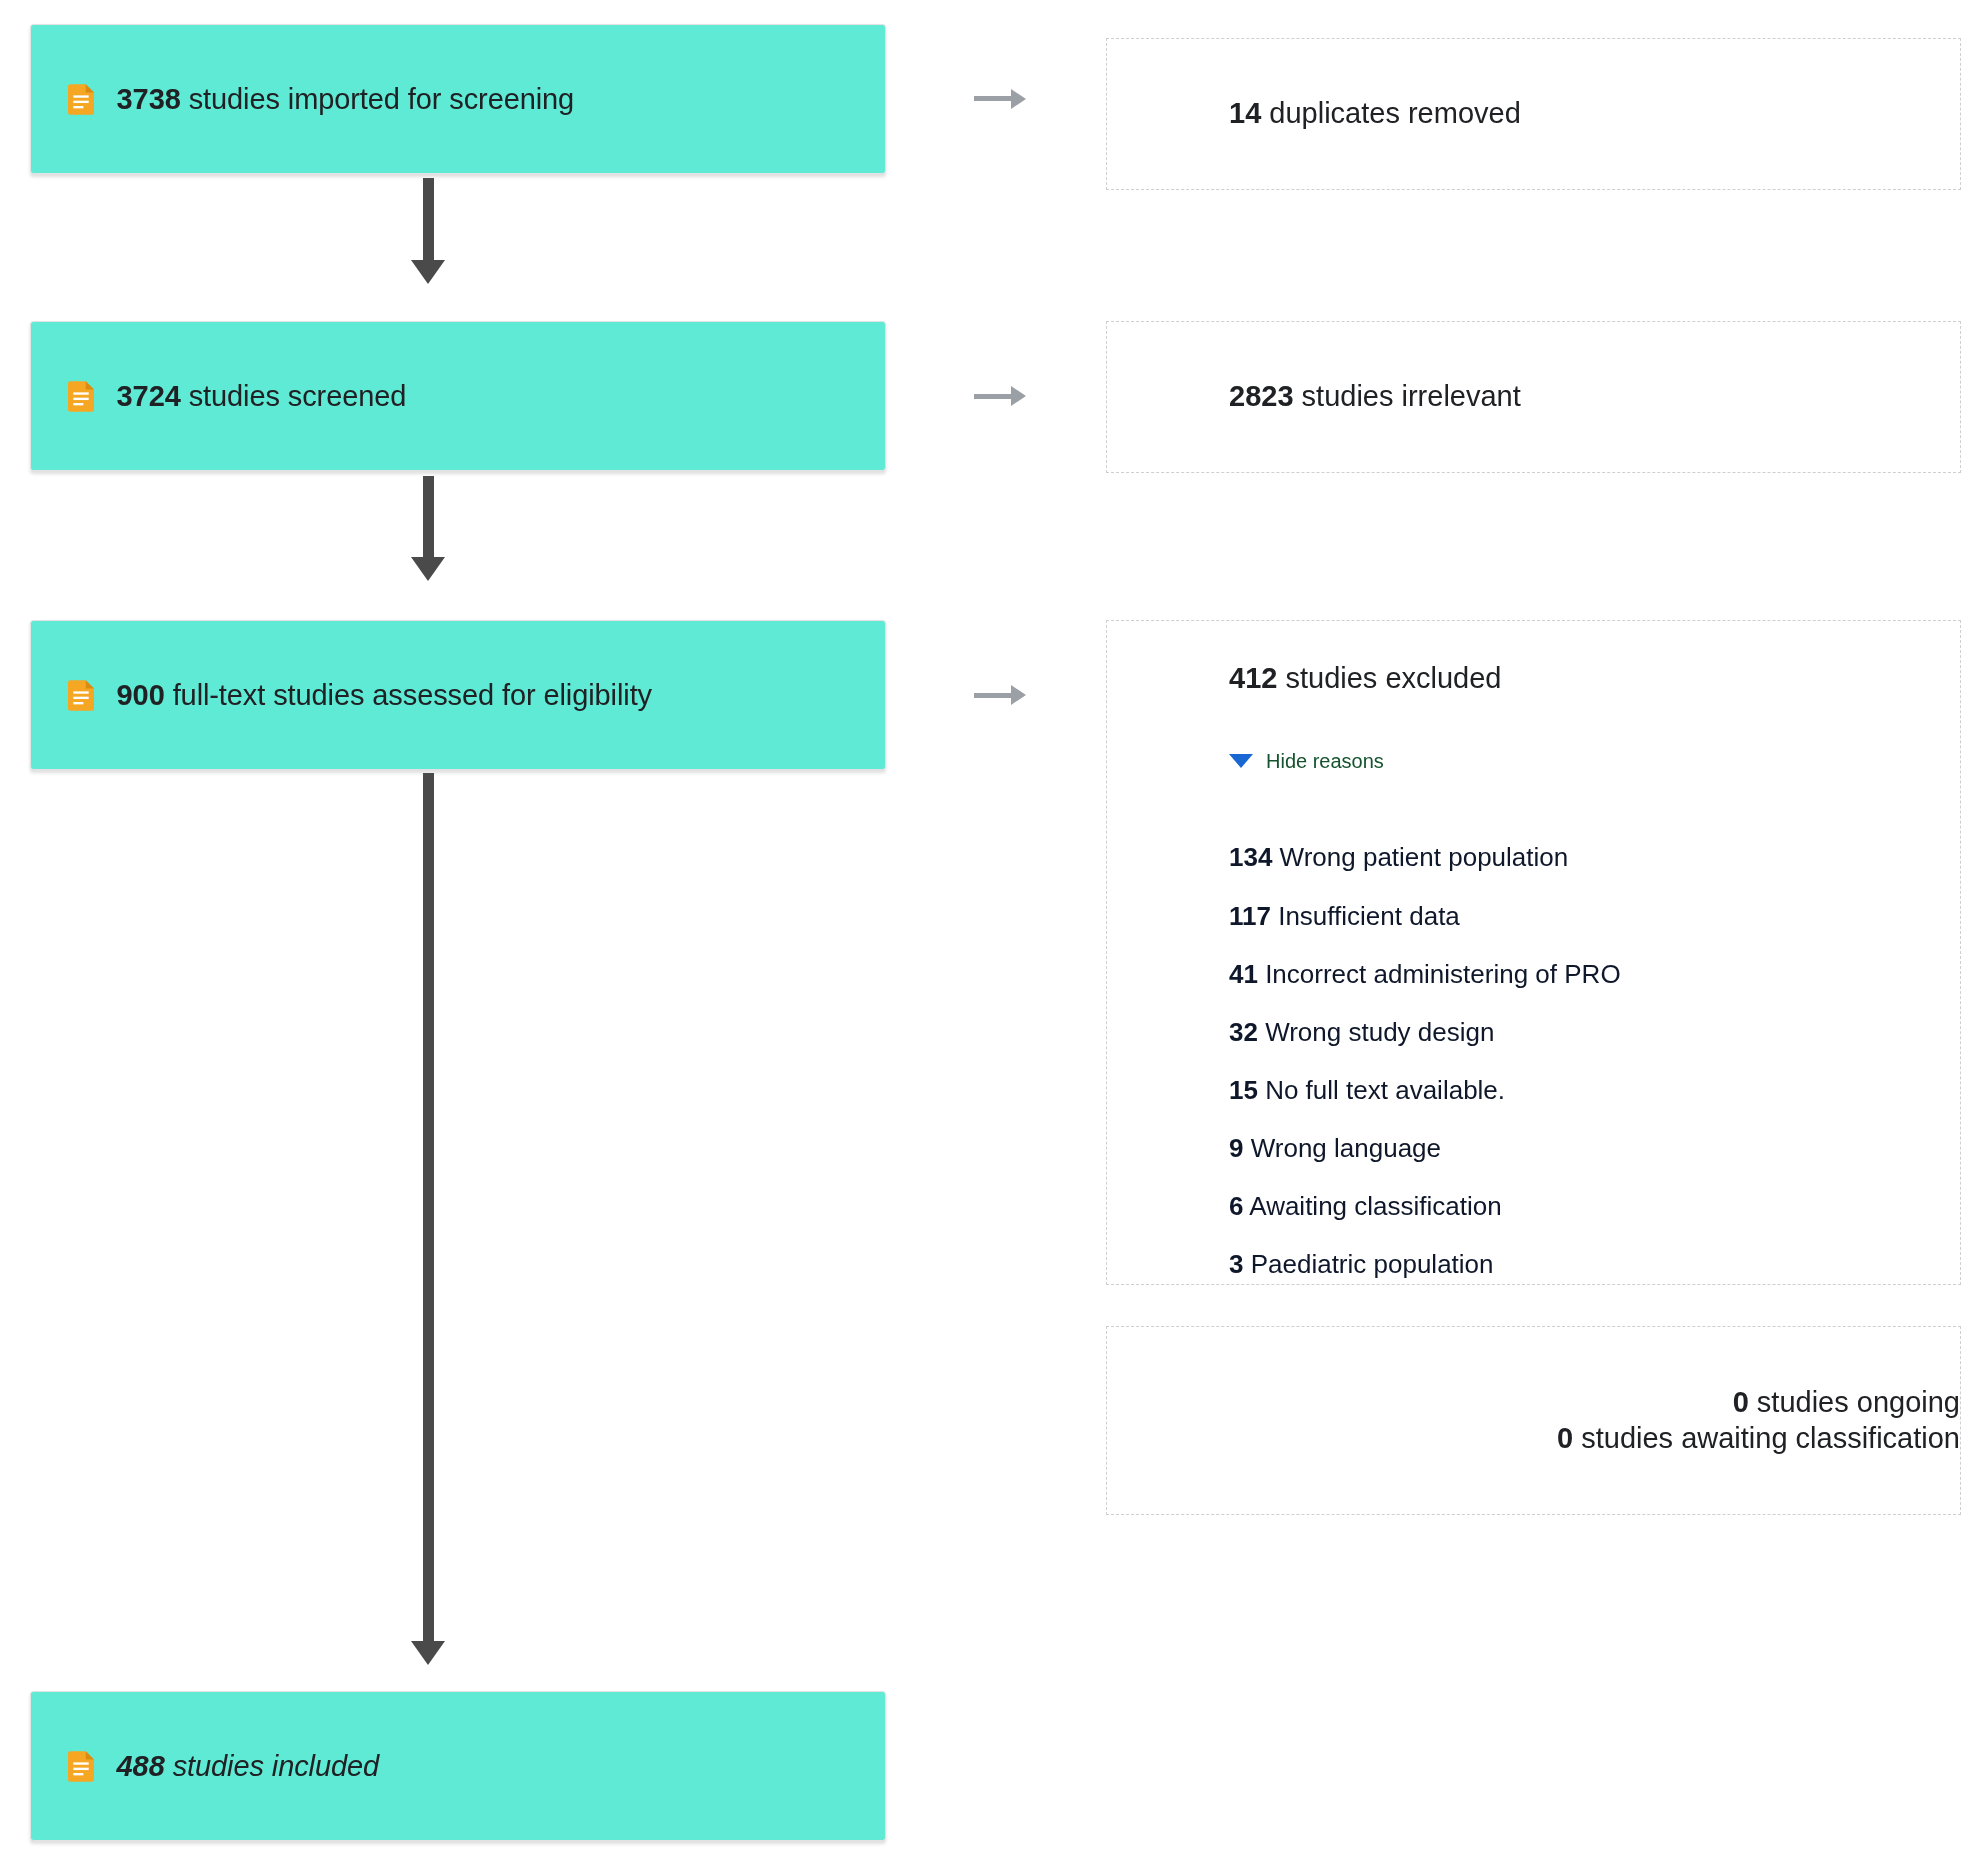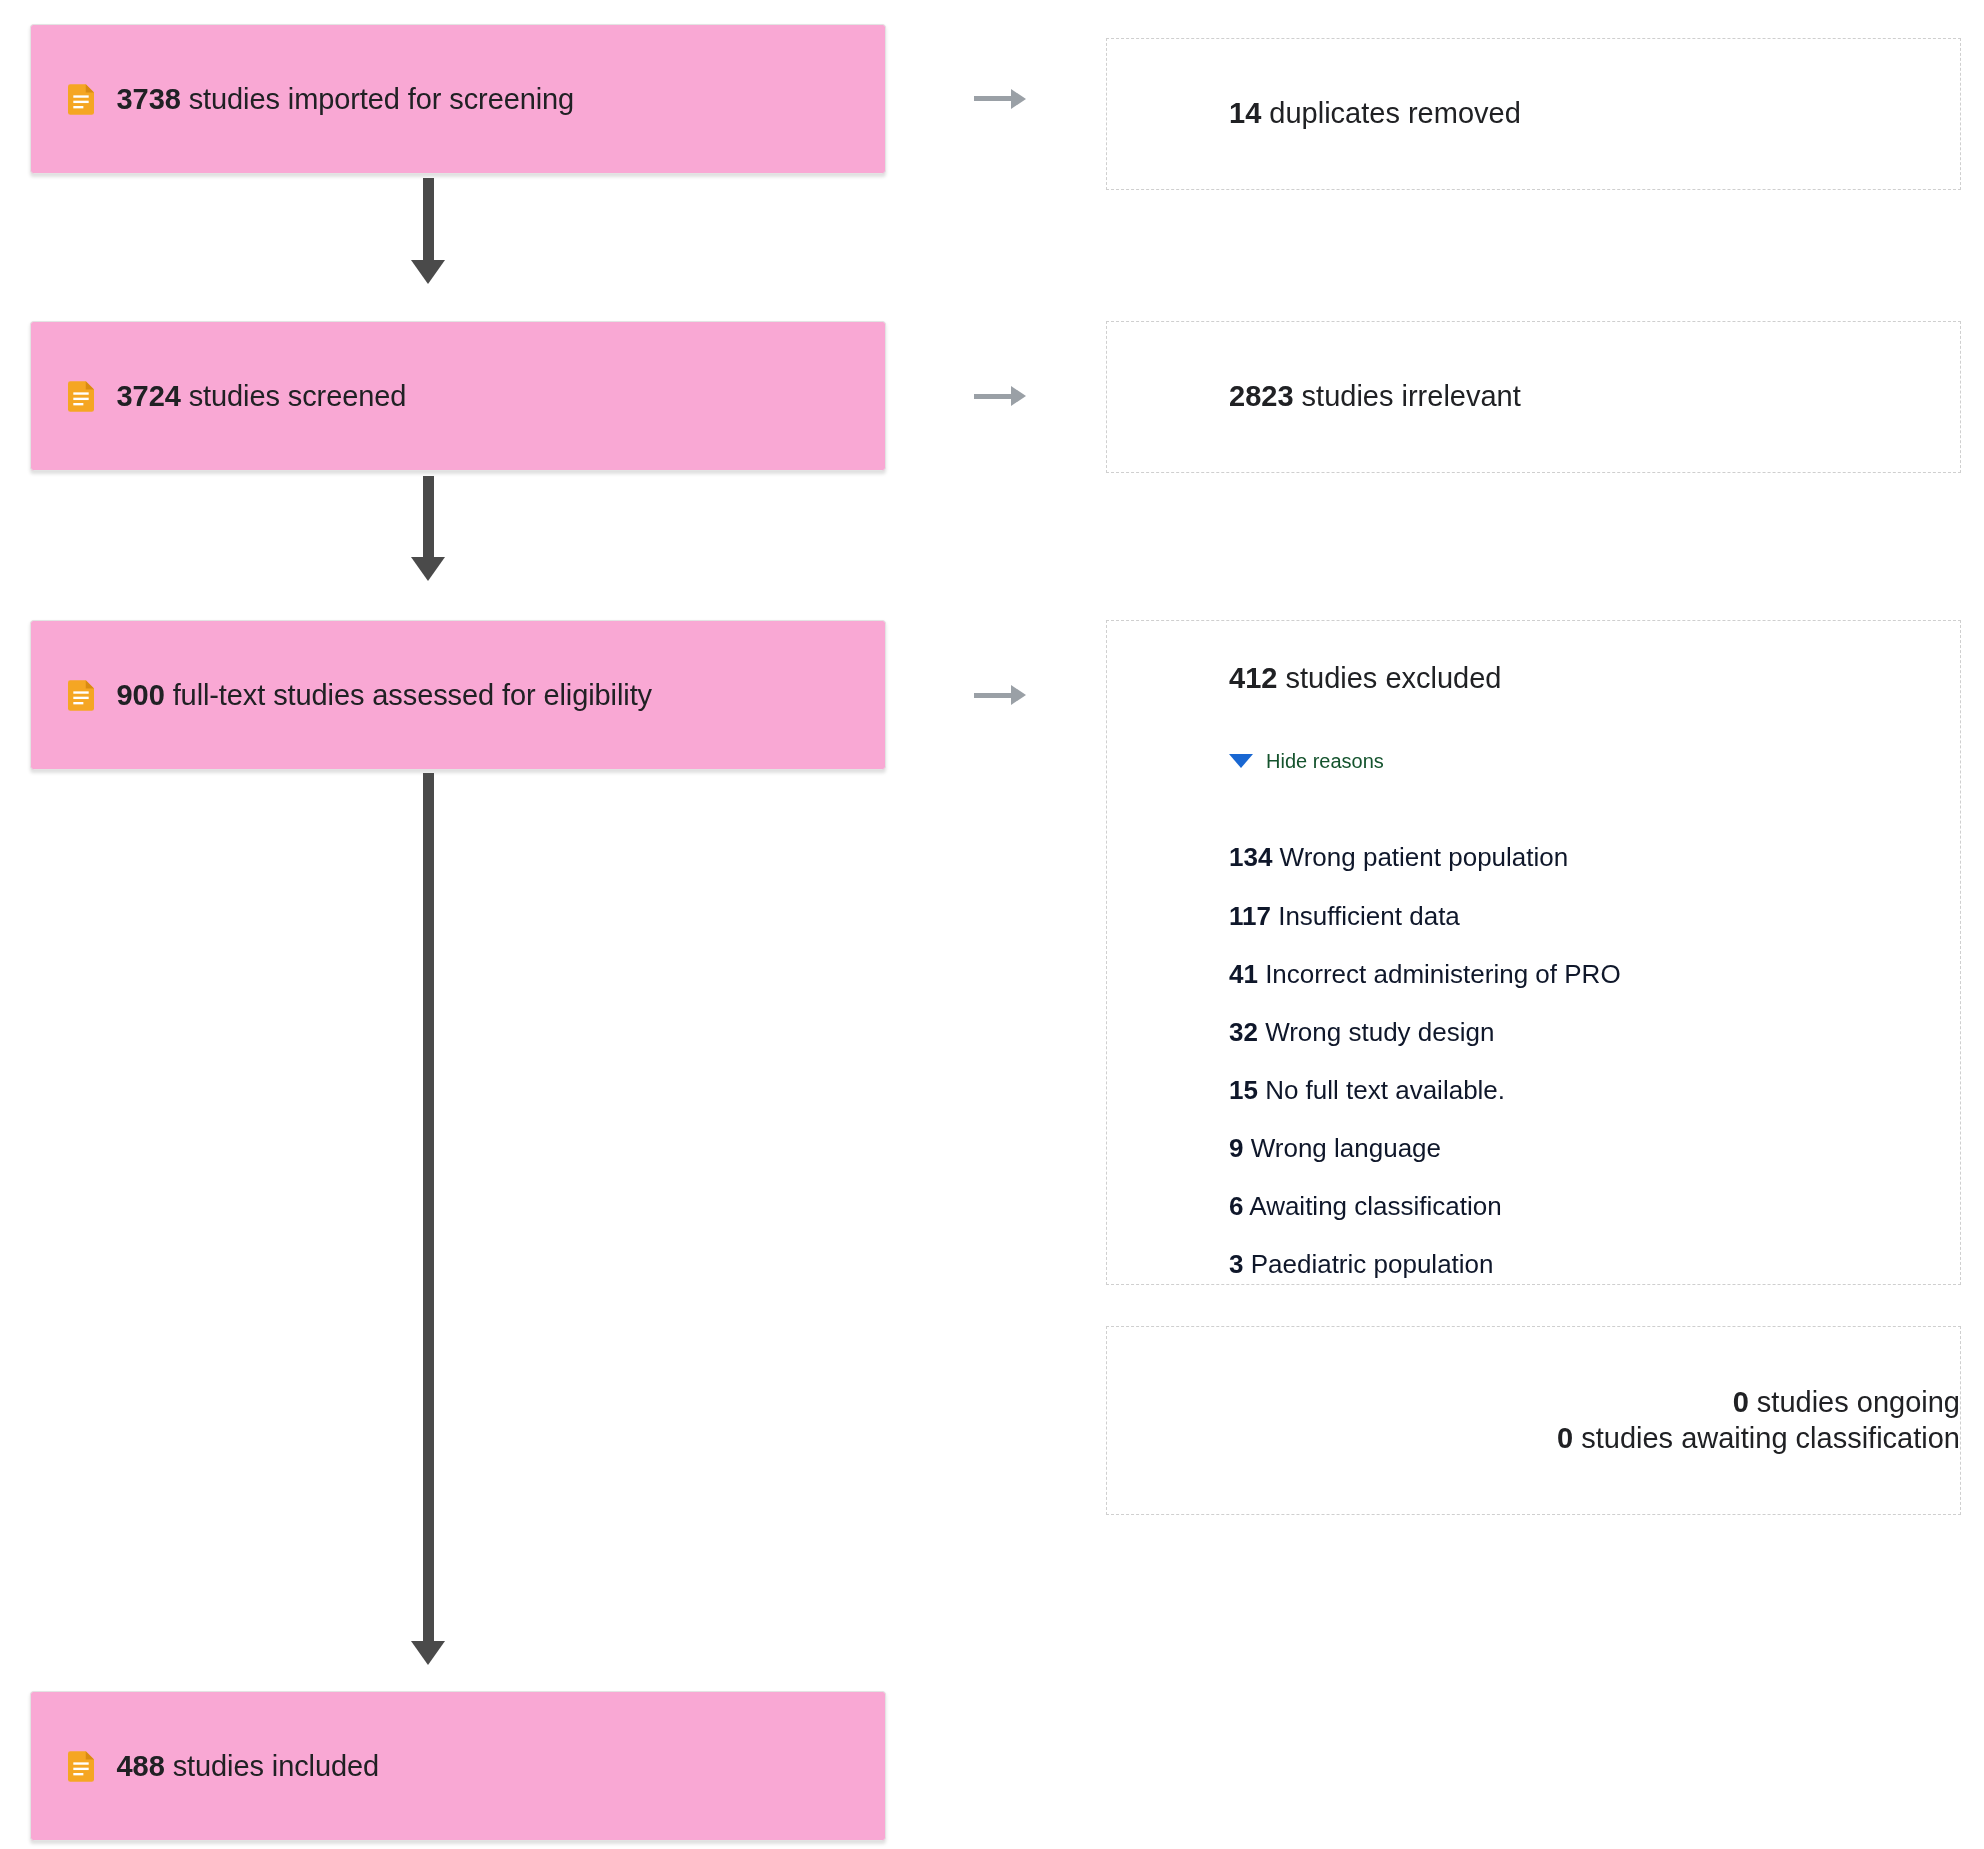--- a/index.html
+++ b/index.html
@@ -18,21 +18,21 @@
 
   .flow {
     position: relative;
     width: 1985px;
     height: 1849px;
   }
 
   
   .stage-box {
     position: absolute;
-    background: #f9a8d4;
+    background: #5eead4;
     border: 1.2px solid #e3e3e3;
     border-radius: 3.6px;
     box-shadow: 0 2.4px 3.6px rgba(0,0,0,0.13);
     display: flex;
     align-items: center;
     padding-left: 37px;
   }
   .stage-text {
     font-size: 29px;
     color: #202124;
@@ -255,21 +255,21 @@
       <b>0</b><span> studies ongoing</span>
     </div>
     <div class="aside-line">
       <b>0</b><span> studies awaiting classification</span>
     </div>
   </div>
 
   <div class="v-arrow" style="left:423px; top:773px; height:874px;"></div>
   <div class="v-arrow-head" style="left:411px; top:1641px;"></div>
 
-  <div class="stage-box" style="left:30px; top:1691px; width:856px; height:150px;">
+  <div class="stage-box" style="left:30px; top:1691px; width:856px; height:150px;font-style:italic;">
     <span class="doc-icon">
       <svg width="26" height="31" viewBox="0 0 44 52">
         <path d="M4 0 H30 L44 14 V48 A4 4 0 0 1 40 52 H4 A4 4 0 0 1 0 48 V4 A4 4 0 0 1 4 0 Z" fill="#f5a623"></path>
         <path d="M30 0 L44 14 H30 Z" fill="#d98b12"></path>
         <g fill="#ffffff">
           <rect x="9" y="19" width="26" height="4"></rect>
           <rect x="9" y="28" width="26" height="4"></rect>
           <rect x="9" y="37" width="17" height="4"></rect>
         </g>
       </svg>

